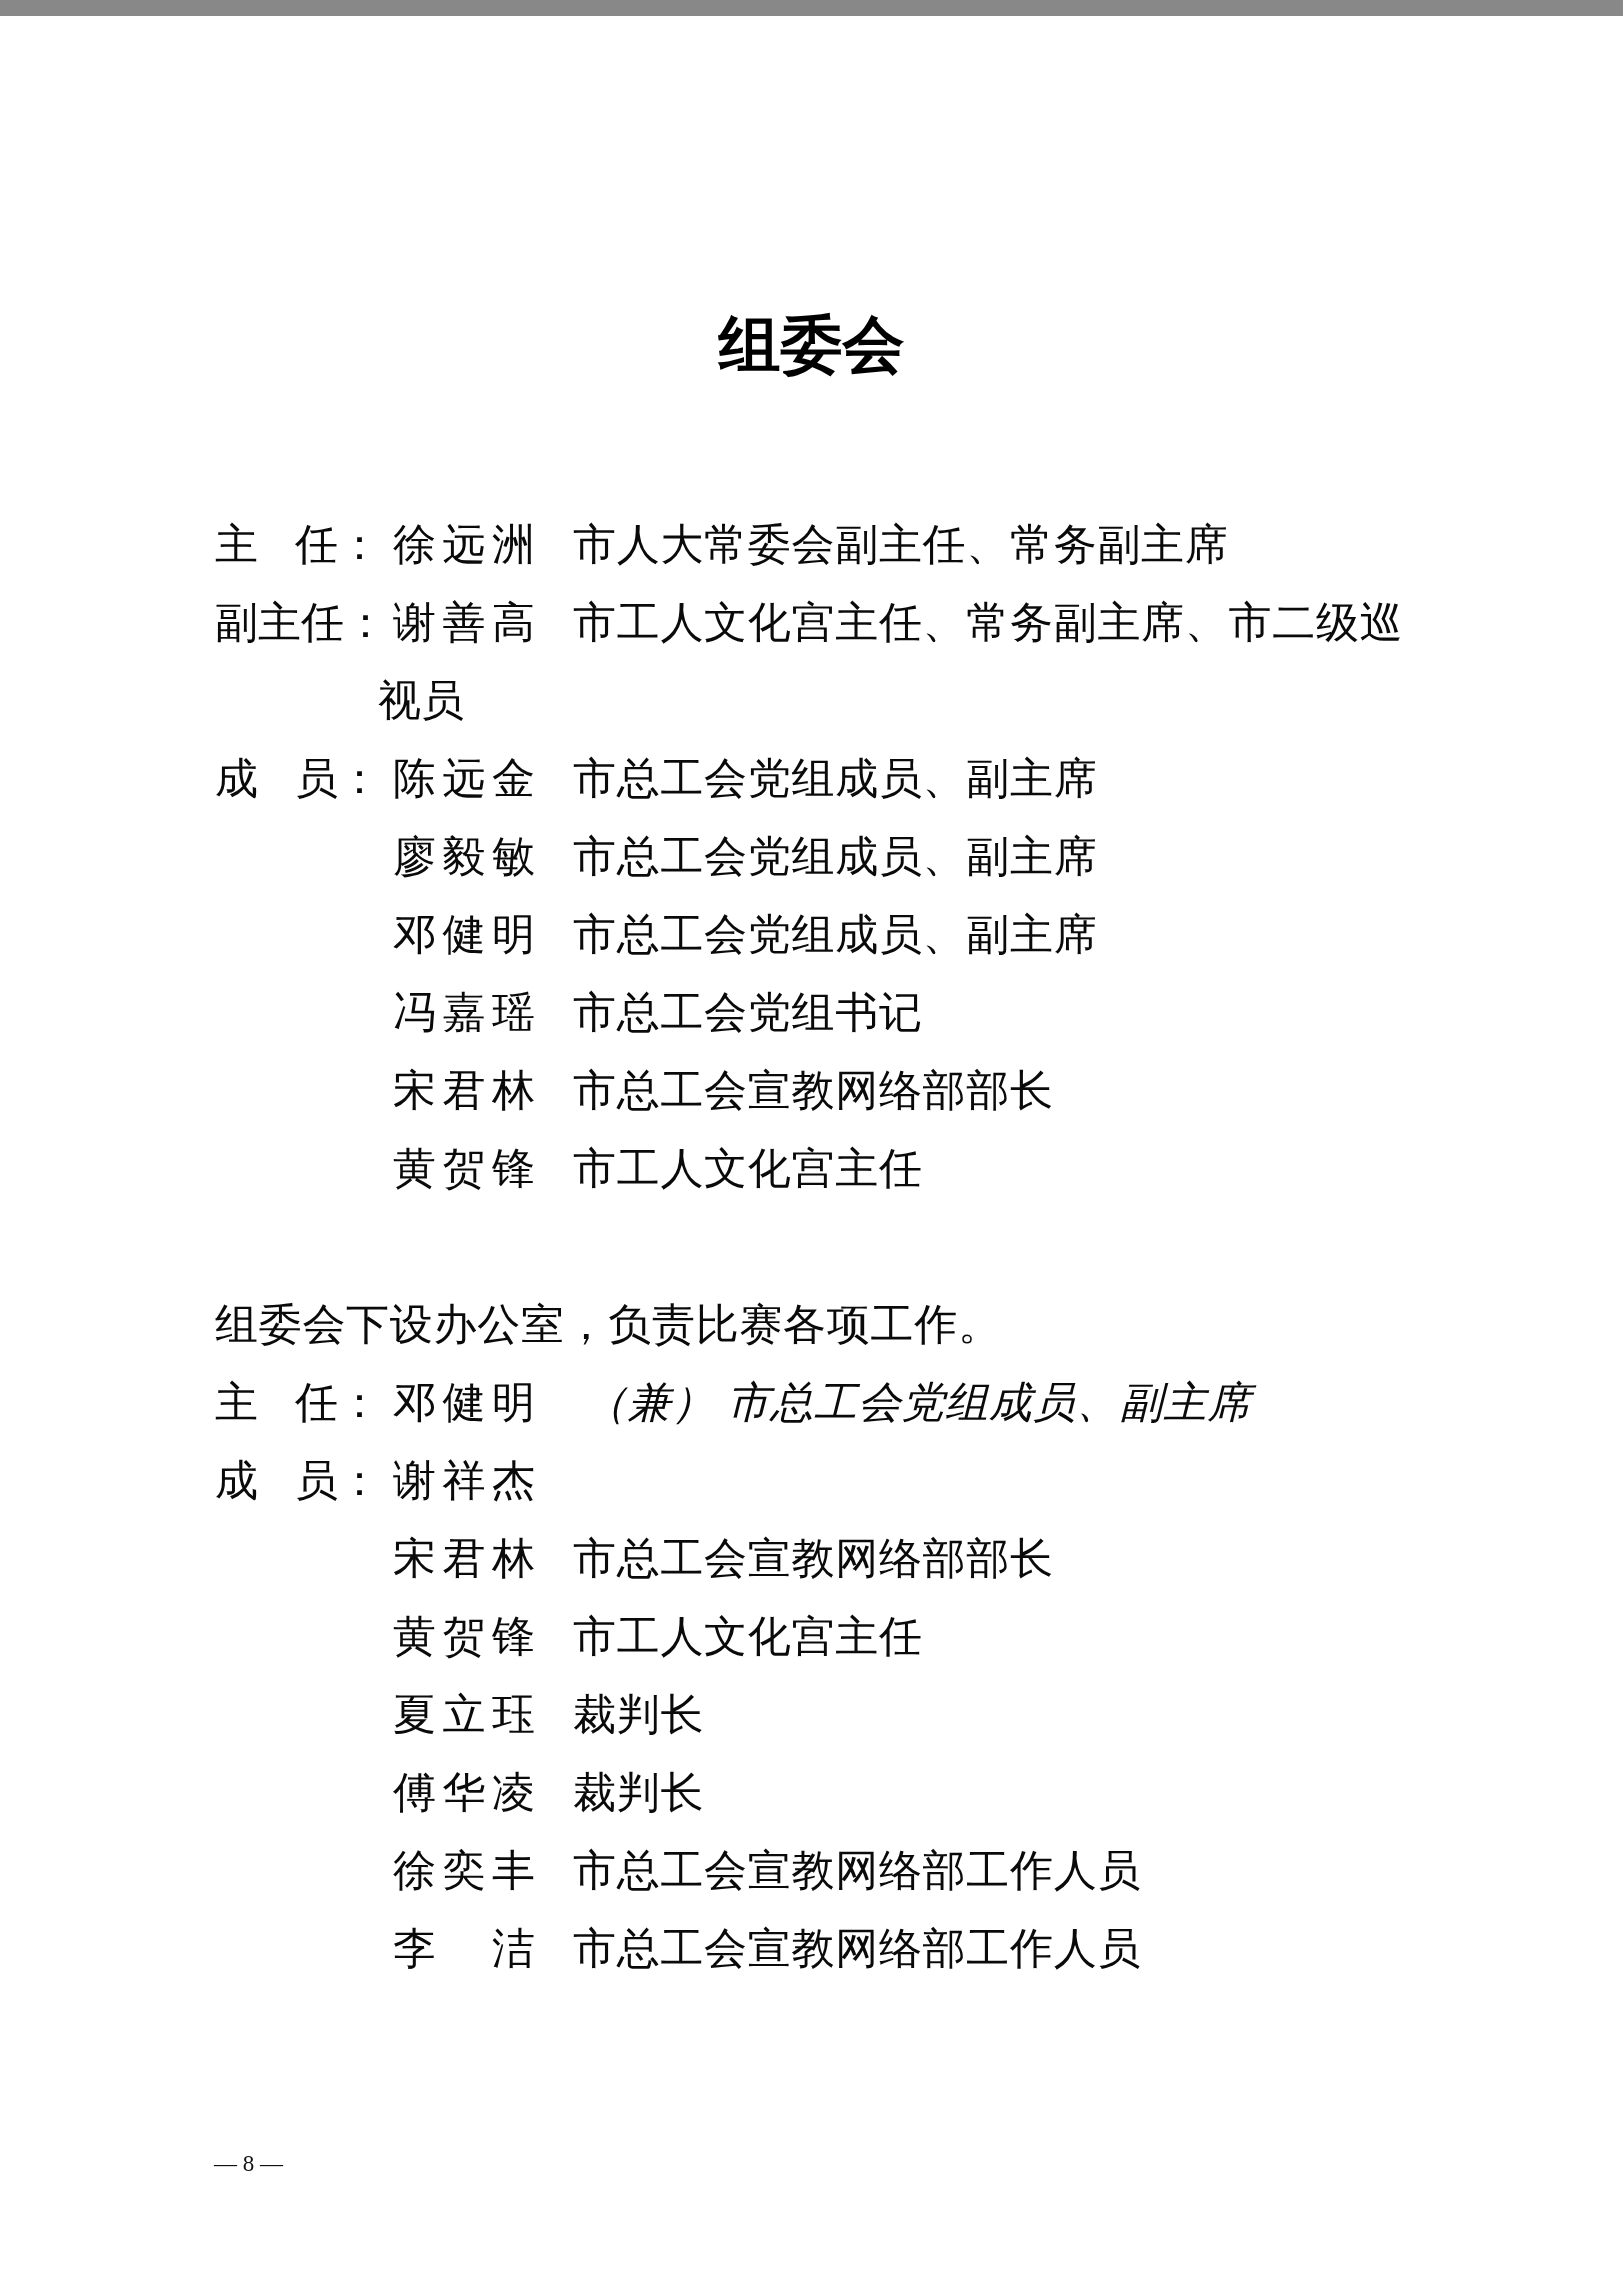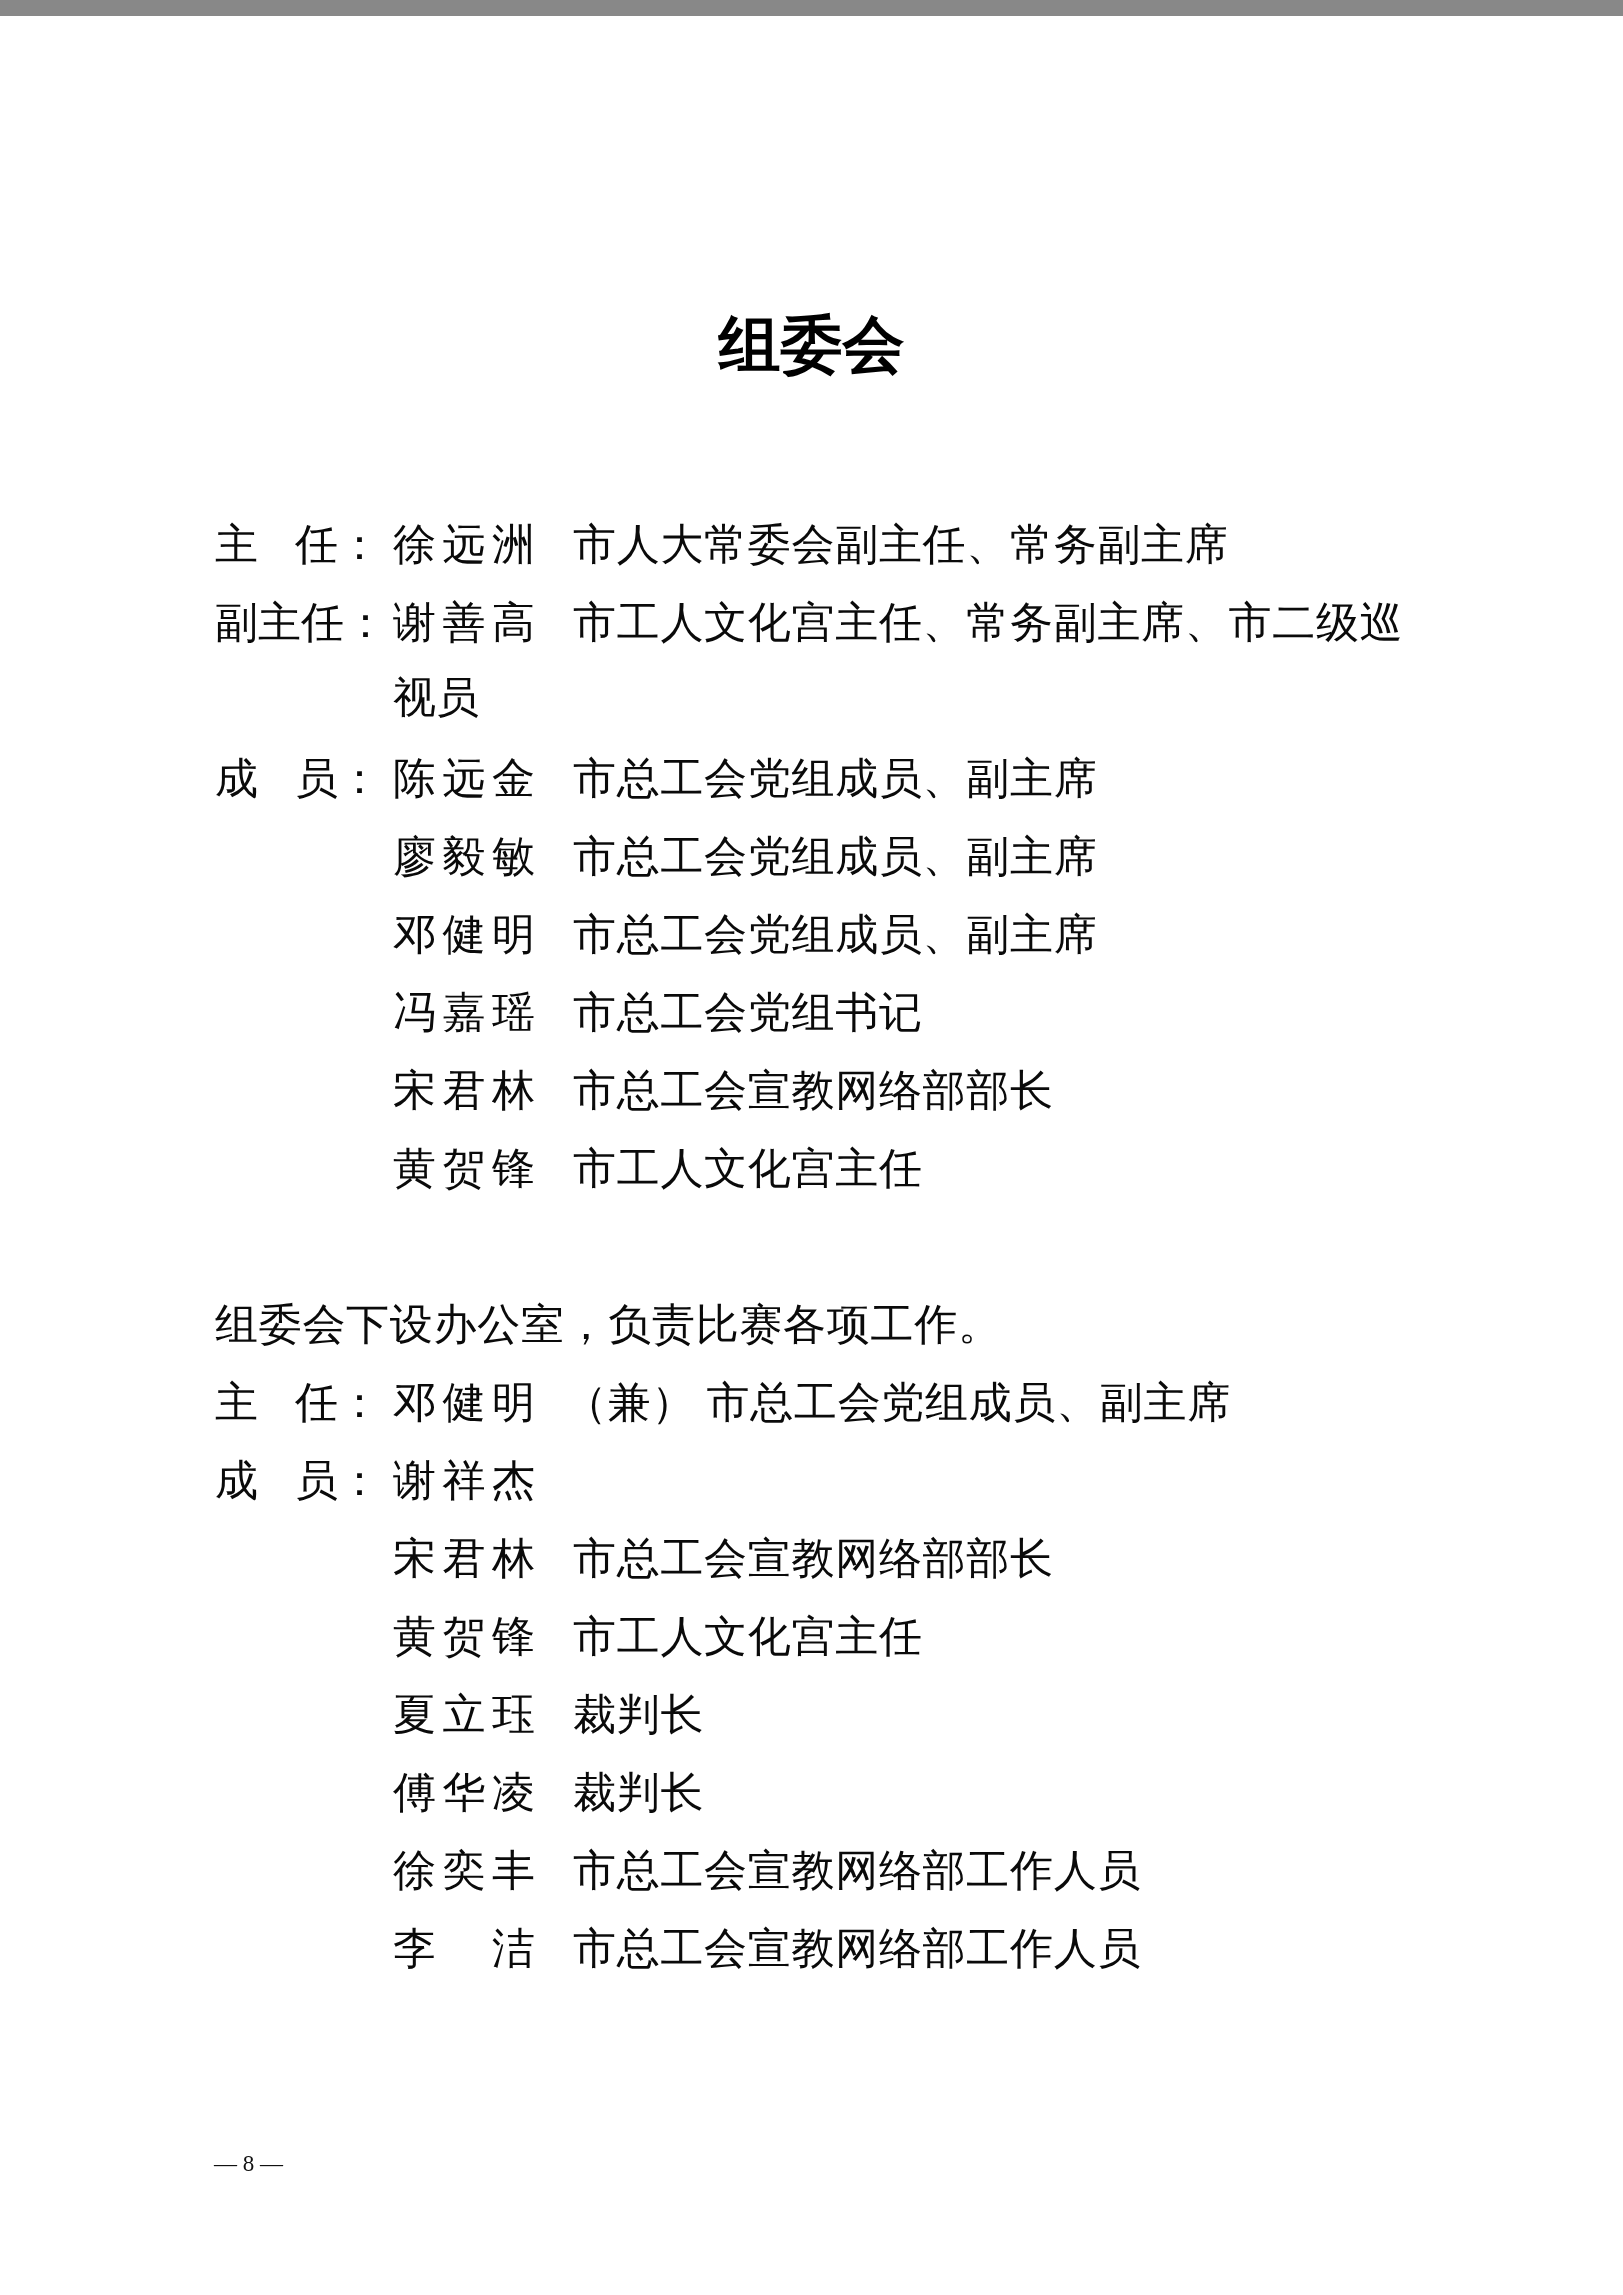--- a/index.html
+++ b/index.html
@@ -45,21 +45,21 @@
     width: 166px;
     display: inline-flex;
     justify-content: space-between;
   }
   .name {
     left: 393px;
     width: 142px;
     display: inline-flex;
     justify-content: space-between;
   }
-  .cont { left: 393px; font-family: Liberation Mono, monospace; }
+  .cont { left: 378px; }
   .desc { left: 573px; letter-spacing: 0.7px; }
   .para { left: 215px; letter-spacing: 0.7px; }
   .footer {
     position: absolute;
     left: 214px;
     top: 2134px;
     font-size: 23px;
     line-height: 1.2;
     color: #111111;
   }
@@ -133,21 +133,21 @@
     <span class="desc">市工人文化宫主任</span>
   </div>
 <div class="row"></div>
       <div class="row">
         <span class="para">组委会下设办公室，负责比赛各项工作。</span>
       </div>
   <div class="row">
     <span class="label justify"><span>主</span><span>任：</span></span>
     <span class="name"><span>邓</span><span>健</span><span>明</span></span>
 
-    <span class="desc" style="left: 564px;">（兼） 市总工会党组成员、副主席</span>
+    <span class="desc" style="left: 584px; font-style: italic;">（兼） 市总工会党组成员、副主席</span>
   </div>
 
   <div class="row">
     <span class="label justify"><span>成</span><span>员：</span></span>
     <span class="name"><span>谢</span><span>祥</span><span>杰</span></span>
 
   </div>
 
   <div class="row">
 

